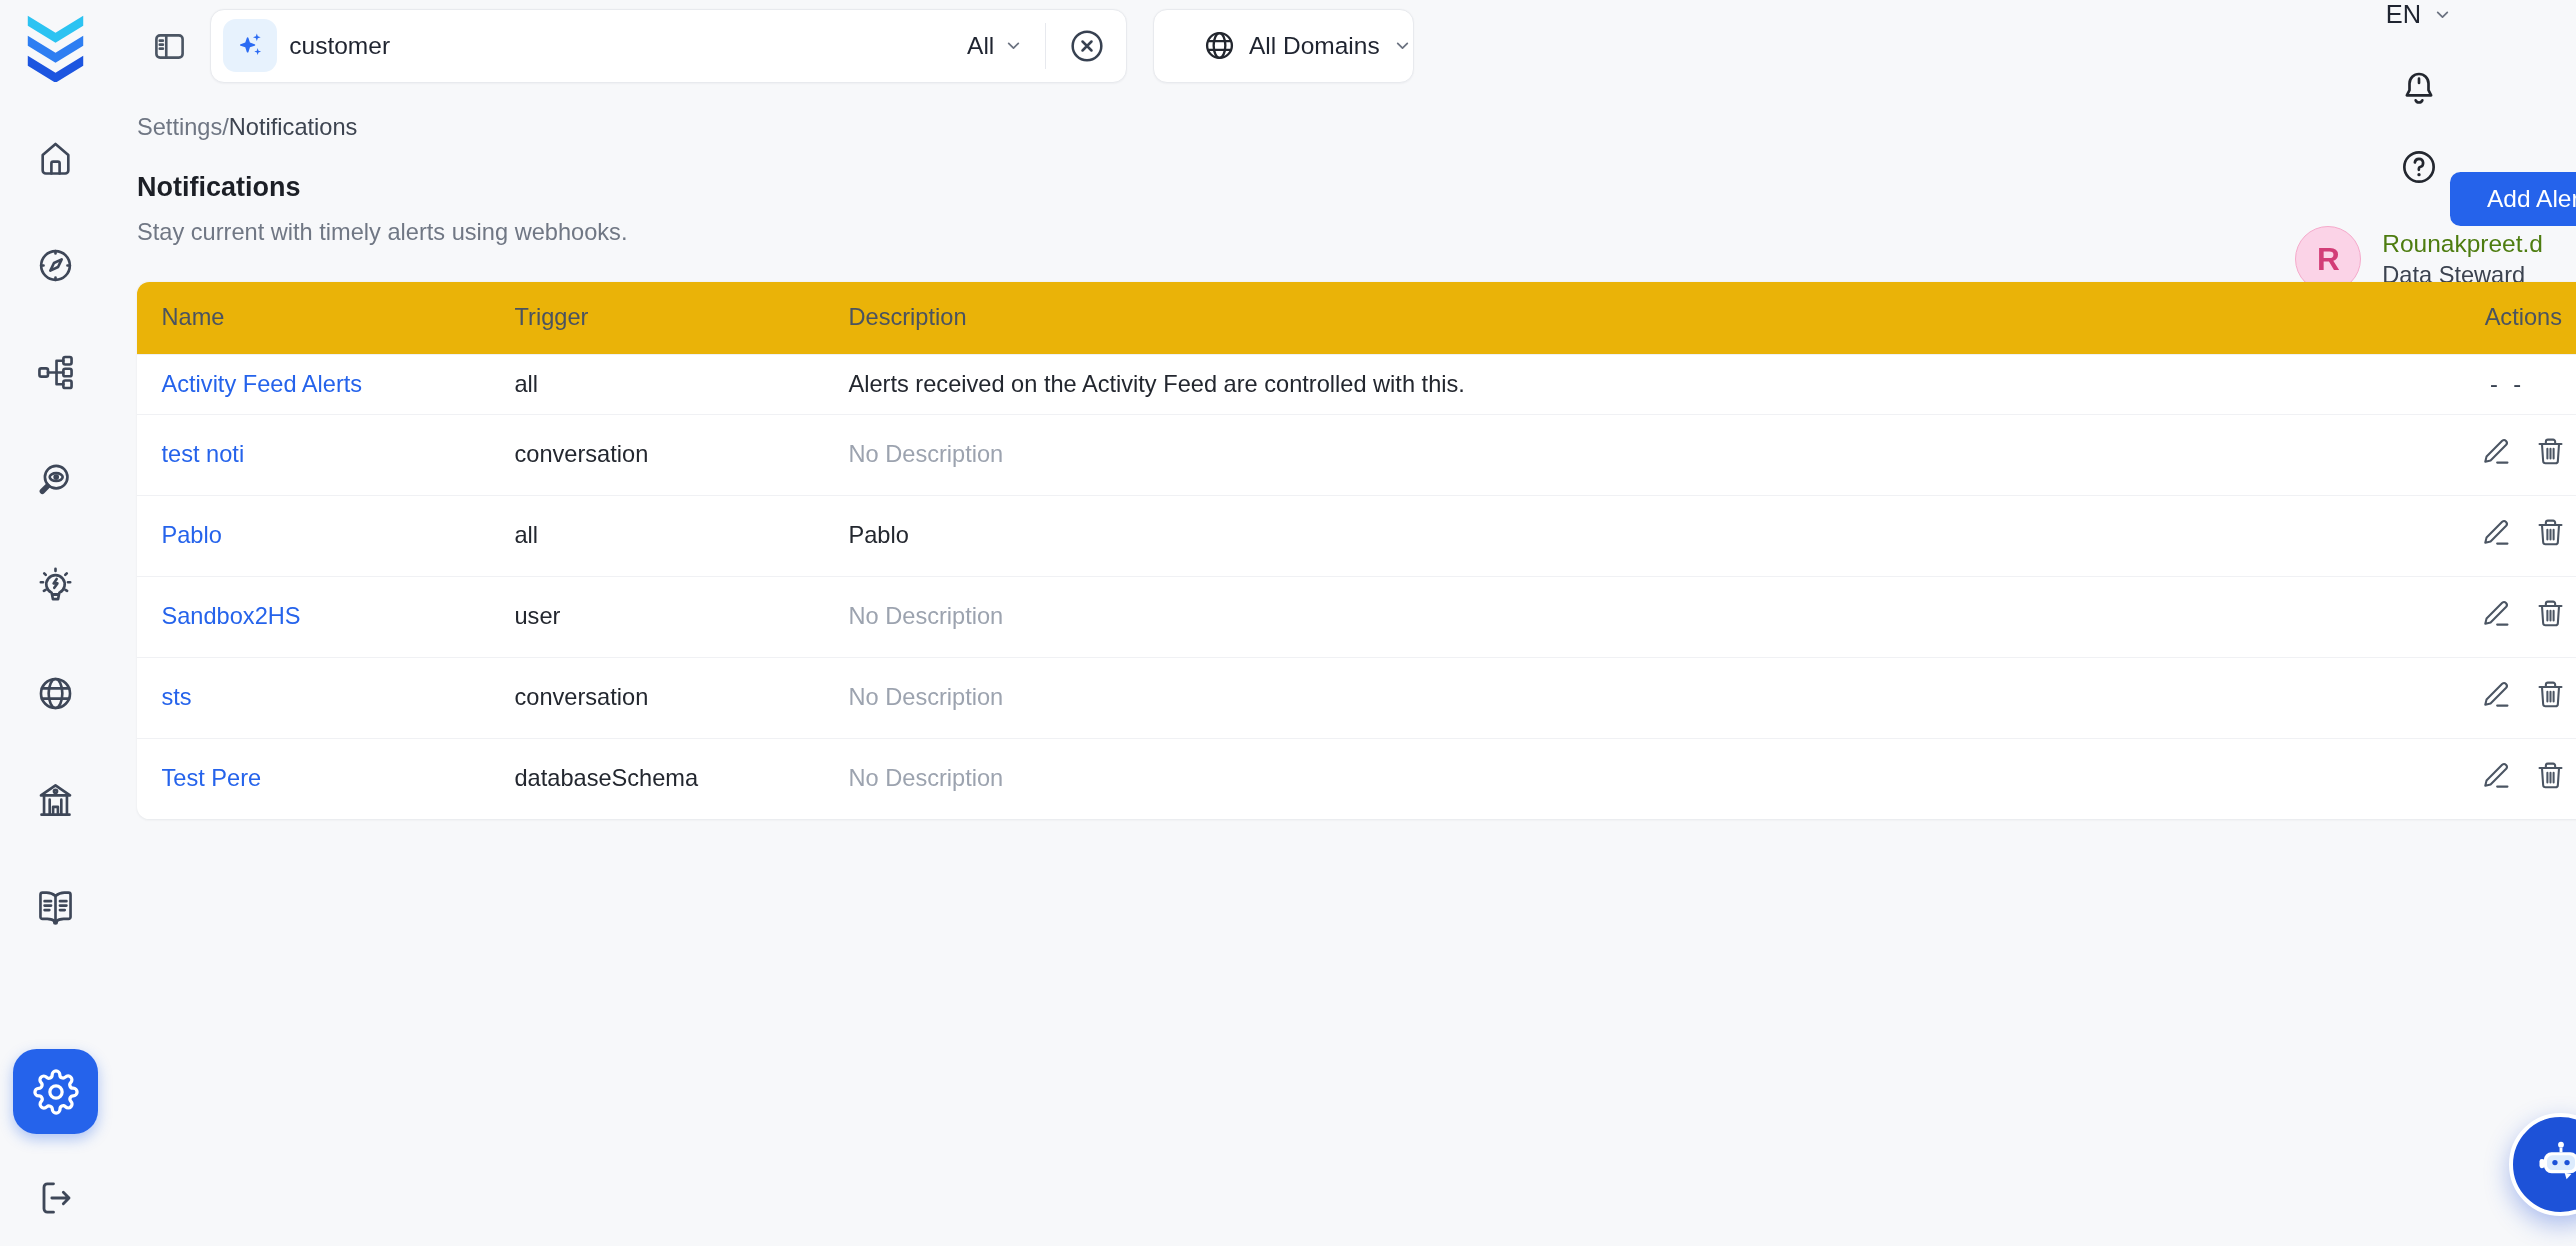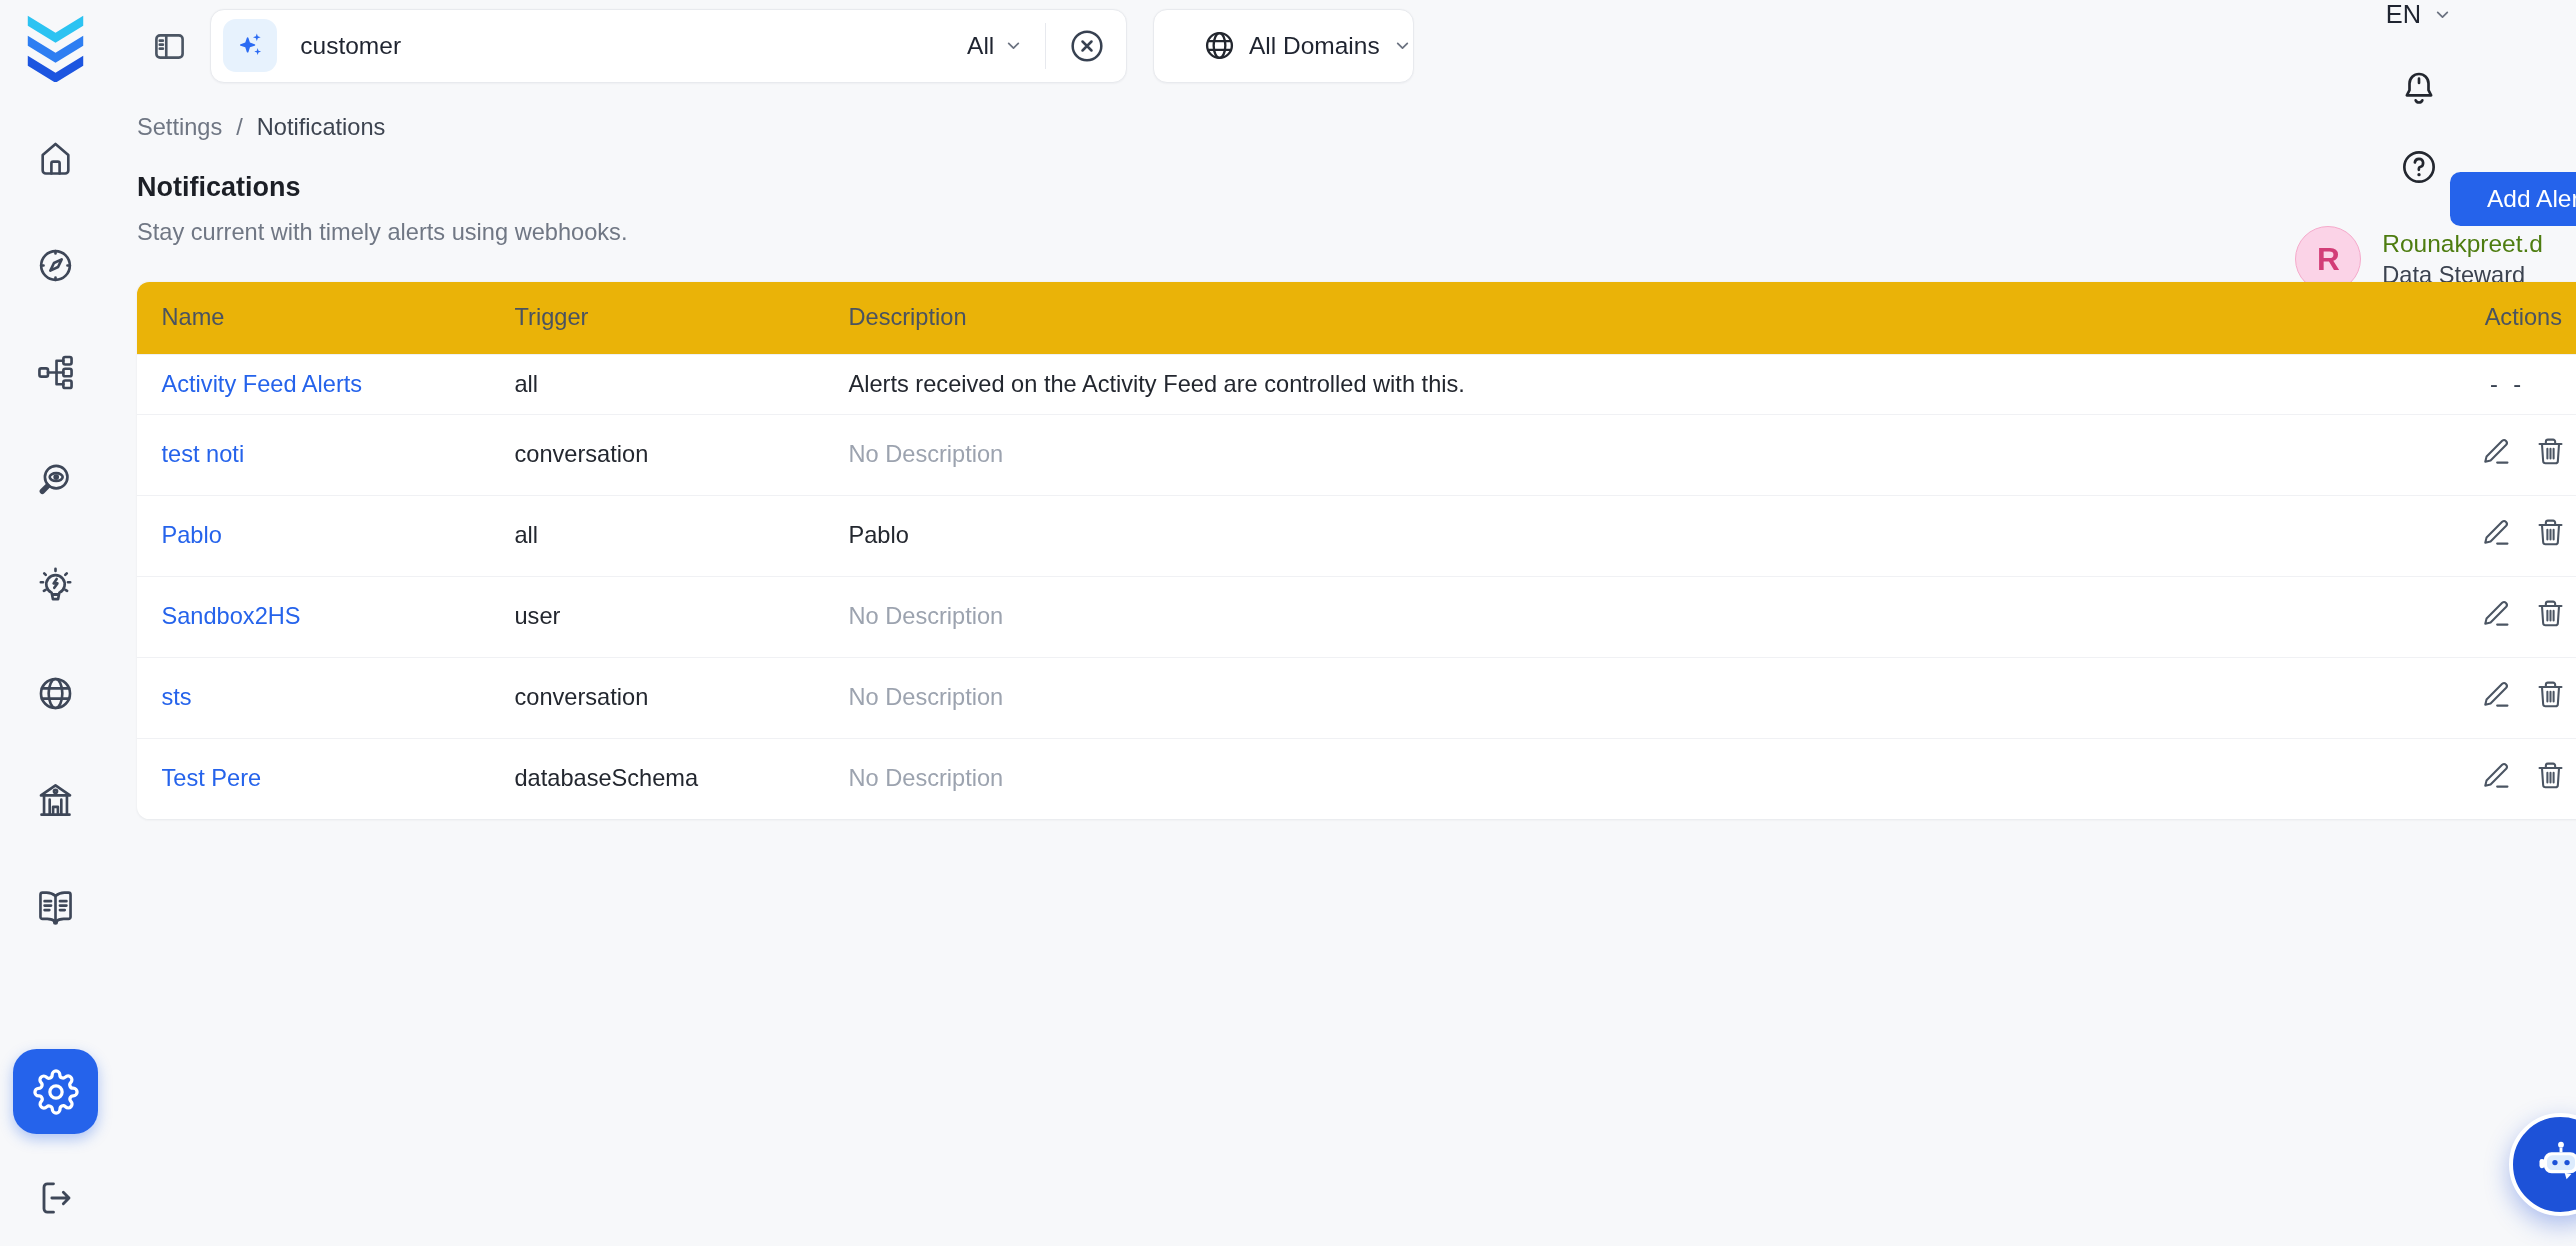--- a/index.html
+++ b/index.html
@@ -26,42 +26,42 @@
   .logout-btn svg { width:40px; height:40px; stroke:#3e4758; stroke-width:1.7; fill:none; stroke-linecap:round; stroke-linejoin:round; }
 
   
   .topbar { position:absolute; left:111px; top:0; right:0; height:91px; }
   .toggle-btn { position:absolute; left:40px; top:27px; width:39px; height:39px; background:none; border:none; cursor:pointer; }
   .toggle-btn svg { width:37px; height:37px; stroke:#4b5563; stroke-width:1.7; fill:none; stroke-linecap:round; }
   .searchbar { position:absolute; left:99px; top:8.8px; width:917px; height:74px; background:#fff; border:0.9px solid #e8eaee;
     border-radius:14px; box-shadow:0 0.9px 1.8px rgba(16,24,40,.04); display:flex; align-items:center; padding:0 19px 0 12.3px; }
   .ai-chip { width:54px; height:53px; border-radius:13px; background:#e7f2fd; display:flex; align-items:center; justify-content:center; flex:0 0 auto; cursor:pointer; }
   .ai-chip svg { width:33px; height:33px; fill:#2b6bf3; }
-  .search-input { flex:1; border:none; outline:none; background:transparent; font:24.5px "Liberation Sans","DejaVu Sans",sans-serif; color:#1f2430; padding-left:23px; }
+  .search-input { flex:1; border:none; outline:none; background:transparent; font:24.5px "Liberation Sans","DejaVu Sans",sans-serif; color:#1f2430; padding-left:12px; }
   .scope { display:flex; align-items:center; gap:8.8px; font-size:24.5px; color:#1f2430; cursor:pointer; padding-right:21px; }
   .chev { width:21px; height:21px; stroke:#6b7280; stroke-width:2; fill:none; stroke-linecap:round; stroke-linejoin:round; }
   .search-divider { width:0.9px; height:46px; background:#e7e9ee; margin-right:21px; }
   .clear-btn { background:none; border:none; cursor:pointer; }
   .clear-btn svg { width:40px; height:40px; stroke:#374151; stroke-width:1.5; fill:none; stroke-linecap:round; }
   .domains-pill { position:absolute; left:1042px; top:8.8px; height:74px; width:261px; background:#fff; border:0.9px solid #e8eaee;
     border-radius:14px; box-shadow:0 0.9px 1.8px rgba(16,24,40,.04); display:flex; align-items:center; justify-content:flex-end; gap:12.3px; cursor:pointer; }
   .domains-pill svg.globe { width:35px; height:35px; stroke:#23272f; stroke-width:1.6; fill:none; }
   .domains-pill .label { font-size:24.5px; font-weight:500; color:#1f2430; }
   .topbar-right { position:absolute; right:33px; top:0; height:91px; display:flex; align-items:center; gap:39px;flex-direction:column; }
   .lang { display:flex; align-items:center; gap:10.5px; font-size:25.4px; color:#1f2430; cursor:pointer; }
   .icon-btn { background:none; border:none; cursor:pointer; }
   .icon-btn svg { width:40px; height:40px; stroke:#23272f; stroke-width:1.6; fill:none; stroke-linecap:round; stroke-linejoin:round; }
   .user-cluster { display:flex; align-items:center; gap:21px; cursor:pointer; }
   .avatar { width:66px; height:66px; border-radius:50%; background:var(--avatar-bg,#fbd3e7); border:1.8px solid #f5aacb;
     display:flex; align-items:center; justify-content:center; font-size:31.5px; font-weight:600; color:var(--avatar-text,#d23d77); }
   .user-name { font-size:24.5px; font-weight:400; color:#4d7c0f; line-height:1.35; }
   .user-role { font-size:23.6px; color:#3c4350; line-height:1.35; }
 
   
-  .breadcrumb { position:absolute; left:137px; top:114px; font-size:23.6px; display:flex; gap:14px; }
+  .breadcrumb { position:absolute; left:137px; top:114px; font-size:23.6px; display:flex; }
   .breadcrumb .parent { color:#6f7683; text-decoration:none; cursor:pointer; }
   .breadcrumb .sep { color:#6f7683; }
   .breadcrumb .current { color:#3d4450; }
   .page-title { position:absolute; left:137px; top:172px; font-size:27px; font-weight:700; color:#1c1f26; }
   .page-subtitle { position:absolute; left:137px; top:219px; font-size:23.6px; color:#707784; }
   .add-alert { position:absolute; left:2450px; top:172px; height:54px; padding:0 37px; border:none; border-radius:10.5px;
     background:var(--accent,#2563eb); color:#fff; font:24.5px "Liberation Sans","DejaVu Sans",sans-serif; cursor:pointer; white-space:nowrap; }
 
   
   .card { position:absolute; left:137px; top:282px; width:2460px; background:#fff; border-radius:12.3px;

